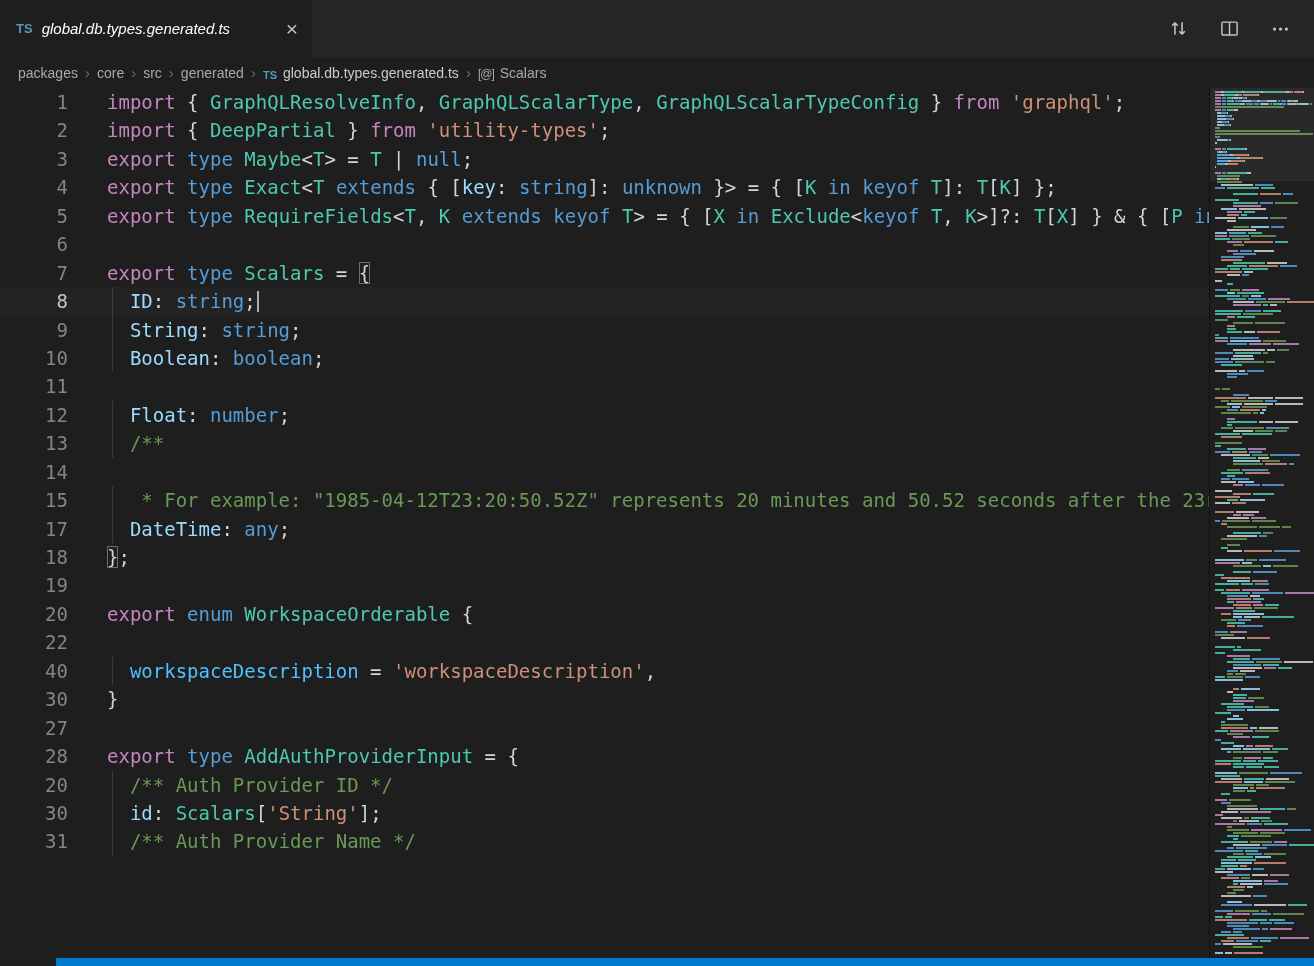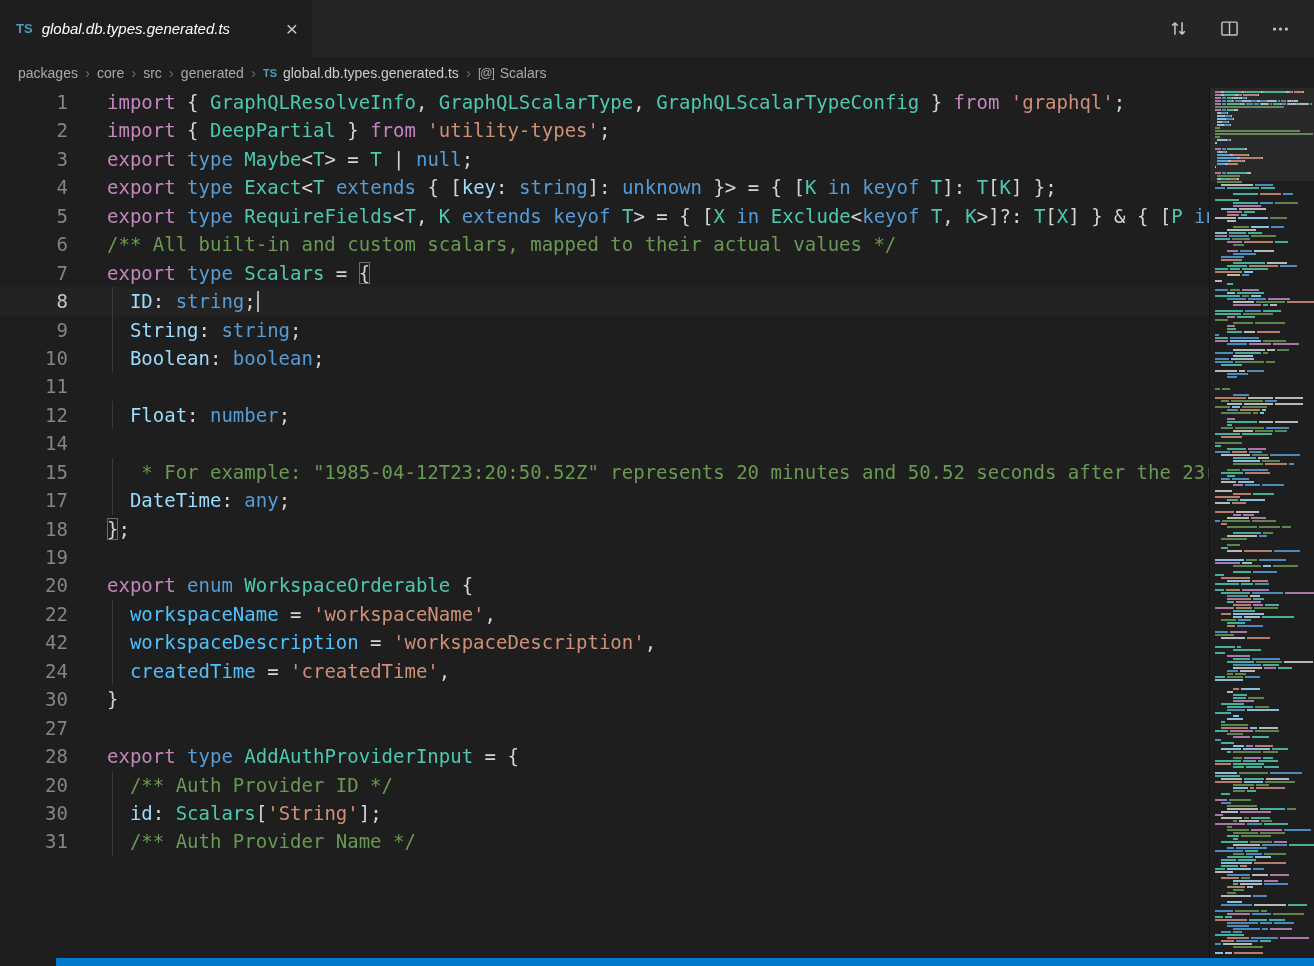--- a/index.html
+++ b/index.html
@@ -37,21 +37,21 @@
   .tab-actions{display:flex;align-items:center;gap:32px;padding-right:24px;}
   .action{display:flex;align-items:center;cursor:pointer;}
   .action svg{display:block;}
 
   
   .breadcrumb{
     height:31px;flex:0 0 31px;display:flex;align-items:center;
     padding-left:18px;font-size:14px;color:var(--bc-text,#a9a9a9);
     background:var(--editor-bg,#1e1e1e);white-space:nowrap;overflow:hidden;
   }
-  .bc-item{display:inline-flex;align-items:center;gap:6px;cursor:pointer;}
+  .bc-item{display:inline-flex;align-items:flex-end;gap:6px;cursor:pointer;}
   .bc-sep{margin:0 7px;color:#6e6e6e;font-size:15px;}
   .bc-ts{color:var(--ts-blue,#519aba);font-weight:bold;font-size:11px;}
   .bc-sym{color:#a9a9a9;font-size:12px;letter-spacing:-1px;}
   .bc-file{color:#cccccc;}
 
   
   .editor{flex:1 1 auto;display:flex;position:relative;overflow:hidden;background:var(--editor-bg,#1e1e1e);}
   .code-area{
     flex:1 1 auto;overflow:hidden;
     font-family:"DejaVu Sans Mono",monospace;
@@ -167,36 +167,36 @@
       </span>
     </div>
 
   <div class="editor">
     <div class="code-area">
         <div class="line"><div class="num">1</div><div class="code"><span class="tk-k">import</span><span class="tk-f"> { </span><span class="tk-t">GraphQLResolveInfo</span><span class="tk-f">, </span><span class="tk-t">GraphQLScalarType</span><span class="tk-f">, </span><span class="tk-t">GraphQLScalarTypeConfig</span><span class="tk-f"> } </span><span class="tk-k">from</span><span class="tk-f"> </span><span class="tk-s">'graphql'</span><span class="tk-f">;</span></div></div>
         <div class="line"><div class="num">2</div><div class="code"><span class="tk-k">import</span><span class="tk-f"> { </span><span class="tk-t">DeepPartial</span><span class="tk-f"> } </span><span class="tk-k">from</span><span class="tk-f"> </span><span class="tk-s">'utility-types'</span><span class="tk-f">;</span></div></div>
         <div class="line"><div class="num">3</div><div class="code"><span class="tk-k">export</span><span class="tk-f"> </span><span class="tk-b">type</span><span class="tk-f"> </span><span class="tk-t">Maybe</span><span class="tk-f">&lt;</span><span class="tk-t">T</span><span class="tk-f">&gt; = </span><span class="tk-t">T</span><span class="tk-f"> | </span><span class="tk-b">null</span><span class="tk-f">;</span></div></div>
         <div class="line"><div class="num">4</div><div class="code"><span class="tk-k">export</span><span class="tk-f"> </span><span class="tk-b">type</span><span class="tk-f"> </span><span class="tk-t">Exact</span><span class="tk-f">&lt;</span><span class="tk-t">T</span><span class="tk-f"> </span><span class="tk-b">extends</span><span class="tk-f"> { [</span><span class="tk-p">key</span><span class="tk-f">: </span><span class="tk-b">string</span><span class="tk-f">]: </span><span class="tk-b">unknown</span><span class="tk-f"> }&gt; = { [</span><span class="tk-t">K</span><span class="tk-f"> </span><span class="tk-b">in</span><span class="tk-f"> </span><span class="tk-b">keyof</span><span class="tk-f"> </span><span class="tk-t">T</span><span class="tk-f">]: </span><span class="tk-t">T</span><span class="tk-f">[</span><span class="tk-t">K</span><span class="tk-f">] };</span></div></div>
         <div class="line"><div class="num">5</div><div class="code"><span class="tk-k">export</span><span class="tk-f"> </span><span class="tk-b">type</span><span class="tk-f"> </span><span class="tk-t">RequireFields</span><span class="tk-f">&lt;</span><span class="tk-t">T</span><span class="tk-f">, </span><span class="tk-t">K</span><span class="tk-f"> </span><span class="tk-b">extends</span><span class="tk-f"> </span><span class="tk-b">keyof</span><span class="tk-f"> </span><span class="tk-t">T</span><span class="tk-f">&gt; = { [</span><span class="tk-t">X</span><span class="tk-f"> </span><span class="tk-b">in</span><span class="tk-f"> </span><span class="tk-t">Exclude</span><span class="tk-f">&lt;</span><span class="tk-b">keyof</span><span class="tk-f"> </span><span class="tk-t">T</span><span class="tk-f">, </span><span class="tk-t">K</span><span class="tk-f">&gt;]?: </span><span class="tk-t">T</span><span class="tk-f">[</span><span class="tk-t">X</span><span class="tk-f">] } &amp; { [</span><span class="tk-t">P</span><span class="tk-f"> </span><span class="tk-b">in</span></div></div>
-        <div class="line"><div class="num">6</div><div class="code"><span class="tk-c">/** All built-in and custom scalars, mapped to their actual values */</span></div></div>
+        <div class="line"><div class="num">6</div></div>
         <div class="line"><div class="num">7</div><div class="code"><span class="tk-k">export</span><span class="tk-f"> </span><span class="tk-b">type</span><span class="tk-f"> </span><span class="tk-t">Scalars</span><span class="tk-f"> = </span><span class="tk-m">{</span></div></div>
         <div class="line active guided"><div class="num">8</div><div class="code"><span class="tk-f">  </span><span class="tk-p">ID</span><span class="tk-f">: </span><span class="tk-b">string</span><span class="tk-f">;</span><span class="caret"></span></div></div>
         <div class="line guided"><div class="num">9</div><div class="code"><span class="tk-f">  </span><span class="tk-p">String</span><span class="tk-f">: </span><span class="tk-b">string</span><span class="tk-f">;</span></div></div>
         <div class="line guided"><div class="num">10</div><div class="code"><span class="tk-f">  </span><span class="tk-p">Boolean</span><span class="tk-f">: </span><span class="tk-b">boolean</span><span class="tk-f">;</span></div></div>
         <div class="line guided"><div class="num">11</div></div>
         <div class="line guided"><div class="num">12</div><div class="code"><span class="tk-f">  </span><span class="tk-p">Float</span><span class="tk-f">: </span><span class="tk-b">number</span><span class="tk-f">;</span></div></div>
+        <div class="line guided"><div class="num">13</div><div class="code"><span class="tk-c">  /**</span></div></div>
         <div class="line guided"><div class="num">14</div></div>
         <div class="line guided"><div class="num">15</div><div class="code"><span class="tk-c">   * For example: "1985-04-12T23:20:50.52Z" represents 20 minutes and 50.52 seconds after the 23rd hour</span></div></div>
         <div class="line guided"><div class="num">17</div><div class="code"><span class="tk-f">  </span><span class="tk-p">DateTime</span><span class="tk-f">: </span><span class="tk-b">any</span><span class="tk-f">;</span></div></div>
         <div class="line"><div class="num">18</div><div class="code"><span class="tk-m">}</span><span class="tk-f">;</span></div></div>
         <div class="line"><div class="num">19</div><div class="code"></div></div>
         <div class="line"><div class="num">20</div><div class="code"><span class="tk-k">export</span><span class="tk-f"> </span><span class="tk-b">enum</span><span class="tk-f"> </span><span class="tk-t">WorkspaceOrderable</span><span class="tk-f"> {</span></div></div>
-        <div class="line guided"><div class="num">22</div><div class="code"><span class="tk-f">  </span><span class="tk-e">workspaceName</span><span class="tk-f"> = </span><span class="tk-s">'workspaceName'</span><span class="tk-f">,</span></div></div>
-        <div class="line guided"><div class="num">42</div><div class="code"><span class="tk-f">  </span><span class="tk-e">workspaceDescription</span><span class="tk-f"> = </span><span class="tk-s">'workspaceDescription'</span><span class="tk-f">,</span></div></div>
-        <div class="line guided"><div class="num">24</div><div class="code"><span class="tk-f">  </span><span class="tk-e">createdTime</span><span class="tk-f"> = </span><span class="tk-s">'createdTime'</span><span class="tk-f">,</span></div></div>
+        <div class="line guided"><div class="num">22</div></div>
+        <div class="line guided"><div class="num">40</div><div class="code"><span class="tk-f">  </span><span class="tk-e">workspaceDescription</span><span class="tk-f"> = </span><span class="tk-s">'workspaceDescription'</span><span class="tk-f">,</span></div></div>
         <div class="line"><div class="num">30</div><div class="code"><span class="tk-f">}</span></div></div>
         <div class="line"><div class="num">27</div><div class="code"></div></div>
         <div class="line"><div class="num">28</div><div class="code"><span class="tk-k">export</span><span class="tk-f"> </span><span class="tk-b">type</span><span class="tk-f"> </span><span class="tk-t">AddAuthProviderInput</span><span class="tk-f"> = {</span></div></div>
         <div class="line guided"><div class="num">20</div><div class="code"><span class="tk-f">  </span><span class="tk-c">/** Auth Provider ID */</span></div></div>
         <div class="line guided"><div class="num">30</div><div class="code"><span class="tk-f">  </span><span class="tk-p">id</span><span class="tk-f">: </span><span class="tk-t">Scalars</span><span class="tk-f">[</span><span class="tk-s">'String'</span><span class="tk-f">];</span></div></div>
         <div class="line guided"><div class="num">31</div><div class="code"><span class="tk-f">  </span><span class="tk-c">/** Auth Provider Name */</span></div></div>
       </div>
     <div class="minimap">
       <div class="mm-viewport"></div>
       <div class="mm-content">

